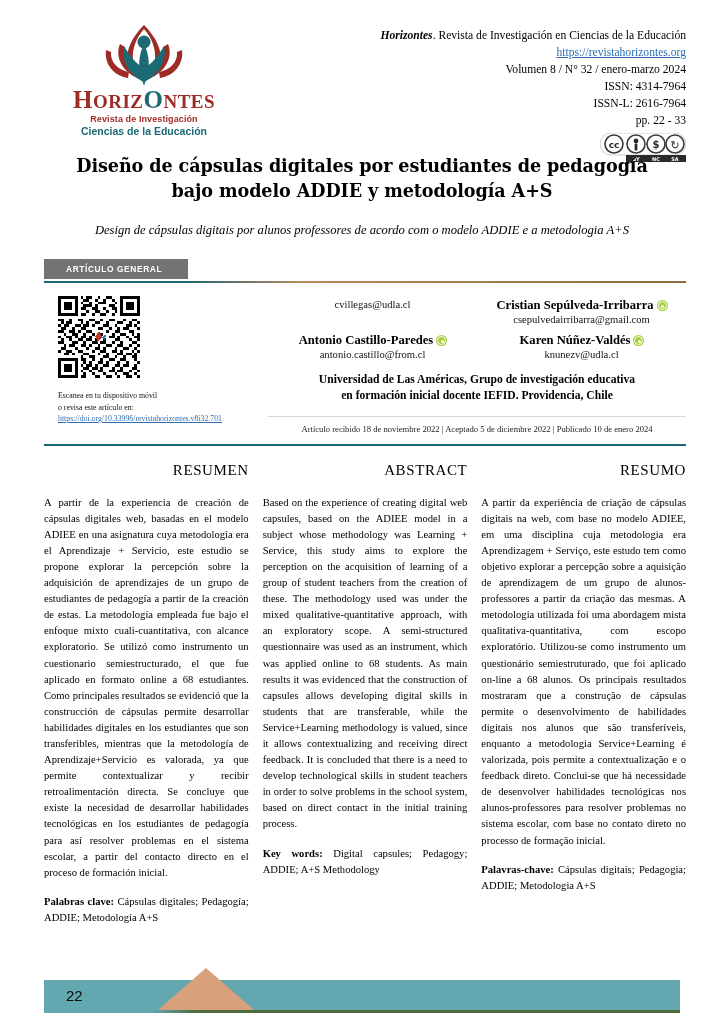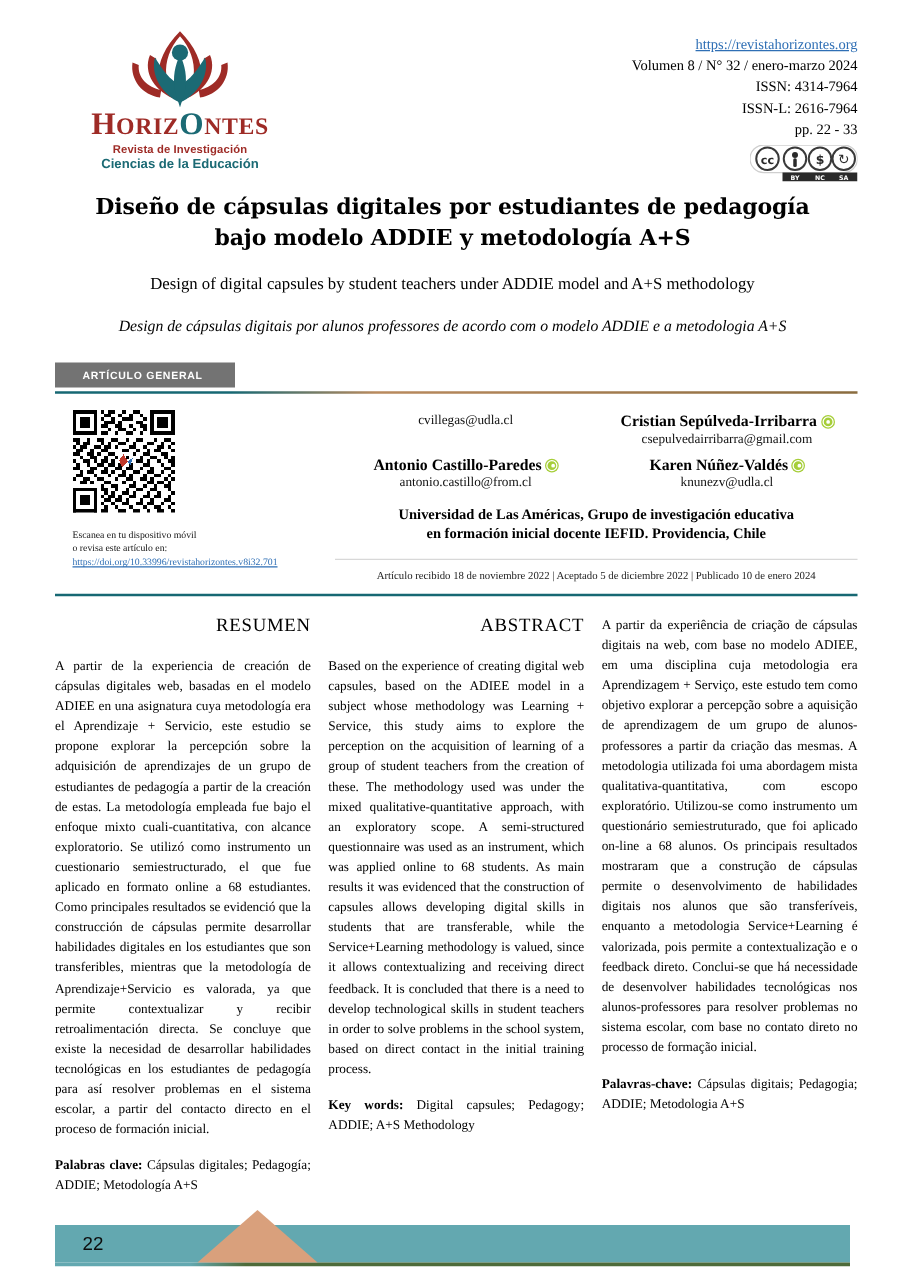--- a/index.html
+++ b/index.html
@@ -310,20 +310,21 @@
         <path d="M40 26 C36 40, 46 56, 60 62 C74 56, 84 40, 80 26 C74 36, 68 44, 60 48 C52 44, 46 36, 40 26 Z" fill="#1b6a74"></path>
         <path d="M60 24 C56 32, 54 42, 56 52 C57 58, 59 62, 60 66 C61 62, 63 58, 64 52 C66 42, 64 32, 60 24 Z" fill="#1b6a74"></path>
         <circle cx="60" cy="22" r="6.5" fill="#1b6a74"></circle>
       </svg>
       <div class="logo-wordmark"><span class="red">H</span><span class="red small">ORIZ</span><span class="teal">O</span><span class="red small">NTES</span></div>
       <div class="logo-sub1">Revista de Investigación</div>
       <div class="logo-sub2">Ciencias de la Educación</div>
     </div>
 
     <div class="journal-meta">
+      <div class="jm-title"><i>Horizontes</i><span>. Revista de Investigación en Ciencias de la Educación</span></div>
       <div><a href="#">https://revistahorizontes.org</a></div>
       <div>Volumen 8 / N° 32  / enero-marzo 2024</div>
       <div>ISSN: 4314-7964</div>
       <div>ISSN-L: 2616-7964</div>
       <div>pp. 22 - 33</div>
       <div class="cc-badge-wrap">
         <svg width="86" height="30" viewBox="0 0 86 30">
           <rect x="0" y="0" width="86" height="22" rx="11" fill="#ffffff" stroke="#cfcfcf" stroke-width="1"></rect>
           <circle cx="14" cy="11" r="9" fill="#ffffff" stroke="#3a3a3a" stroke-width="1.6"></circle>
           <text x="14" y="15" font-family="DejaVu Sans, sans-serif" font-size="9" font-weight="bold" fill="#2a2a2a" text-anchor="middle">cc</text>
@@ -338,21 +339,20 @@
           <text x="36" y="28" font-family="DejaVu Sans, sans-serif" font-size="5" font-weight="bold" fill="#ffffff" text-anchor="middle">BY</text>
           <text x="56" y="28" font-family="DejaVu Sans, sans-serif" font-size="5" font-weight="bold" fill="#ffffff" text-anchor="middle">NC</text>
           <text x="75" y="28" font-family="DejaVu Sans, sans-serif" font-size="5" font-weight="bold" fill="#ffffff" text-anchor="middle">SA</text>
         </svg>
       </div>
     </div>
   </div>
 
   <div class="titles">
     <h1 class="title-es">Diseño de cápsulas digitales por estudiantes de pedagogía bajo modelo ADDIE y metodología A+S</h1>
-    <div class="title-en">Design of digital capsules by student teachers under ADDIE model and A+S methodology</div>
     <div class="title-pt">Design de cápsulas digitais por alunos professores de acordo com o modelo ADDIE e a metodologia A+S</div>
   </div>
 
   <div class="section-tab-row">
     <span class="section-tab">ARTÍCULO GENERAL</span>
     <div class="tab-rule"></div>
   </div>
 
   <div class="authors-area">
 
@@ -619,20 +619,21 @@
       <div class="abs-keywords"><b>Palabras clave:</b><span> Cápsulas digitales; Pedagogía; ADDIE; Metodología A+S</span></div>
     </div>
 
     <div class="abs-col">
       <div class="abs-heading">ABSTRACT</div>
       <div class="abs-body">Based on the experience of creating digital web capsules, based on the ADIEE model in a subject whose methodology was Learning + Service, this study aims to explore the perception on the acquisition of learning of a group of student teachers from the creation of these. The methodology used was under the mixed qualitative-quantitative approach, with an exploratory scope. A semi-structured questionnaire was used as an instrument, which was applied online to 68 students. As main results it was evidenced that the construction of capsules allows developing digital skills in students that are transferable, while the Service+Learning methodology is valued, since it allows contextualizing and receiving direct feedback. It is concluded that there is a need to develop technological skills in student teachers in order to solve problems in the school system, based on direct contact in the initial training process.</div>
       <div class="abs-keywords"><b>Key words:</b><span> Digital capsules; Pedagogy; ADDIE; A+S Methodology</span></div>
     </div>
 
     <div class="abs-col">
+      <div class="abs-heading">RESUMO</div>
       <div class="abs-body">A partir da experiência de criação de cápsulas digitais na web, com base no modelo ADIEE, em uma disciplina cuja metodologia era Aprendizagem + Serviço, este estudo tem como objetivo explorar a percepção sobre a aquisição de aprendizagem de um grupo de alunos-professores a partir da criação das mesmas. A metodologia utilizada foi uma abordagem mista qualitativa-quantitativa, com escopo exploratório. Utilizou-se como instrumento um questionário semiestruturado, que foi aplicado on-line a 68 alunos. Os principais resultados mostraram que a construção de cápsulas permite o desenvolvimento de habilidades digitais nos alunos que são transferíveis, enquanto a metodologia Service+Learning é valorizada, pois permite a contextualização e o feedback direto. Conclui-se que há necessidade de desenvolver habilidades tecnológicas nos alunos-professores para resolver problemas no sistema escolar, com base no contato direto no processo de formação inicial.</div>
       <div class="abs-keywords"><b>Palavras-chave:</b><span> Cápsulas digitais; Pedagogia; ADDIE; Metodologia A+S</span></div>
     </div>
   </div>
 
   <div class="footer">
     <div class="footer-bar"></div>
     <div class="footer-triangle"></div>
     <div class="footer-underline"></div>
     <div class="footer-page-no">22</div>

